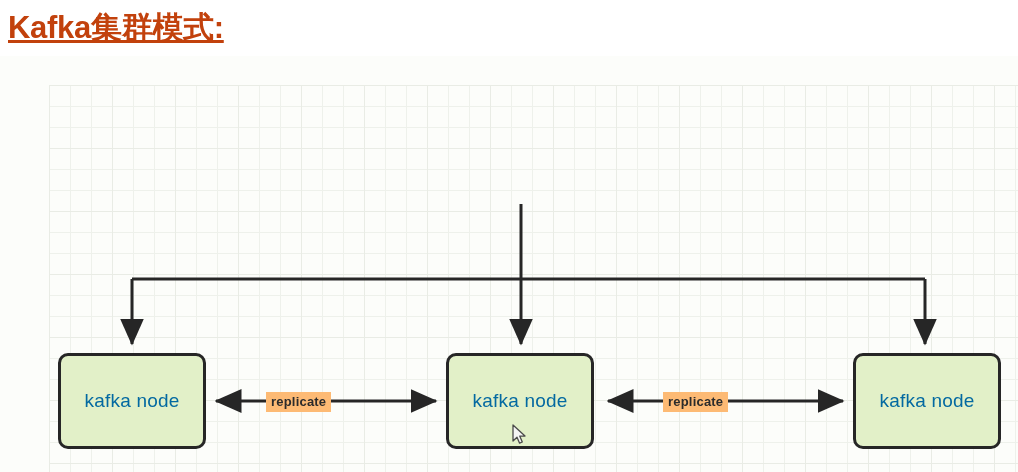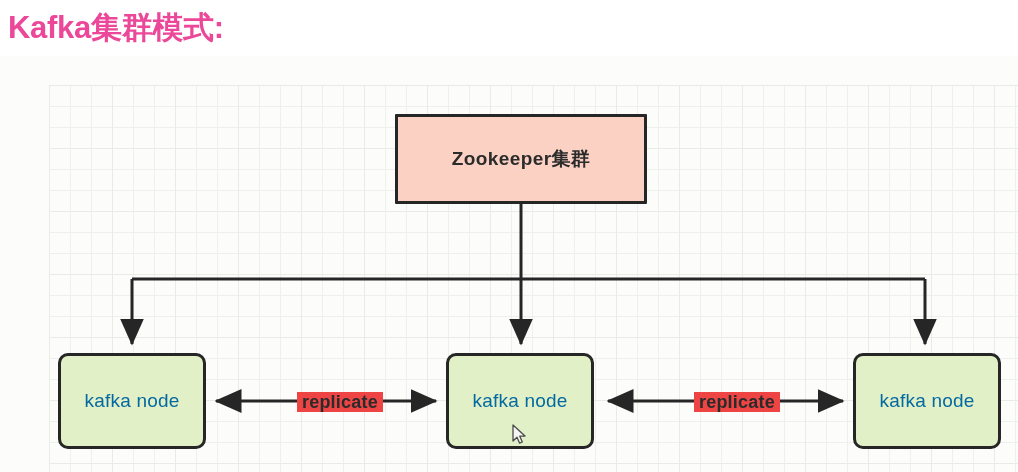--- a/index.html
+++ b/index.html
@@ -15,25 +15,26 @@
     position: relative;
   }
 
   
   #page-title {
     position: absolute;
     left: 8px;
     top: 8px;
     font-size: 31px;
     font-weight: bold;
-    color: #ec4899;
+    color: #c2410c;
     letter-spacing: -0.3px;
     line-height: 40px;
     white-space: nowrap;
     font-family: "Liberation Sans", sans-serif;
+    text-decoration: underline;
   }
 
   
   #diagram-canvas {
     position: absolute;
     left: 0;
     top: 56px;
     width: 1018px;
     height: 416px;
     background: #fcfdfa;
@@ -107,29 +108,28 @@
     color: #0369a1;
     letter-spacing: 0.2px;
   }
   #kafka-node-1 { left: 58px; }
   #kafka-node-2 { left: 446px; }
   #kafka-node-3 { left: 853px; }
 
   
   .edge-label {
     position: absolute;
-    font-size: 18px;
+    font-size: 13px;
     font-weight: bold;
     color: #2b2b2b;
-    background: #ef4444;
+    background: #fdba74;
     padding: 0 5px;
     white-space: nowrap;
     line-height: 20px;
     letter-spacing: 0.2px;
-    margin-left: 31px;
   }
   #edge-label-replicate-1 {
     left: 266px;
     top: 336px;
   }
   #edge-label-replicate-2 {
     left: 663px;
     top: 336px;
   }
 
@@ -184,23 +184,20 @@
 
     <g>
       <path d="M216,345 L436,345" stroke="#262626" stroke-width="3" fill="none" marker-end="url(#arrowhead)" marker-start="url(#arrowhead-start)"></path>
     </g>
 
     <g>
       <path d="M608,345 L843,345" stroke="#262626" stroke-width="3" fill="none" marker-end="url(#arrowhead)" marker-start="url(#arrowhead-start)"></path>
     </g>
   </svg>
 
-  <div class="node" id="zookeeper-node">
-    <span class="node-label">Zookeeper集群</span>
-  </div>
 
   <div class="node kafka-node" id="kafka-node-1">
     <span class="node-label">kafka node</span>
   </div>
 
   <div class="node kafka-node" id="kafka-node-2">
     <span class="node-label">kafka node</span>
   </div>
 
   <div class="node kafka-node" id="kafka-node-3">

